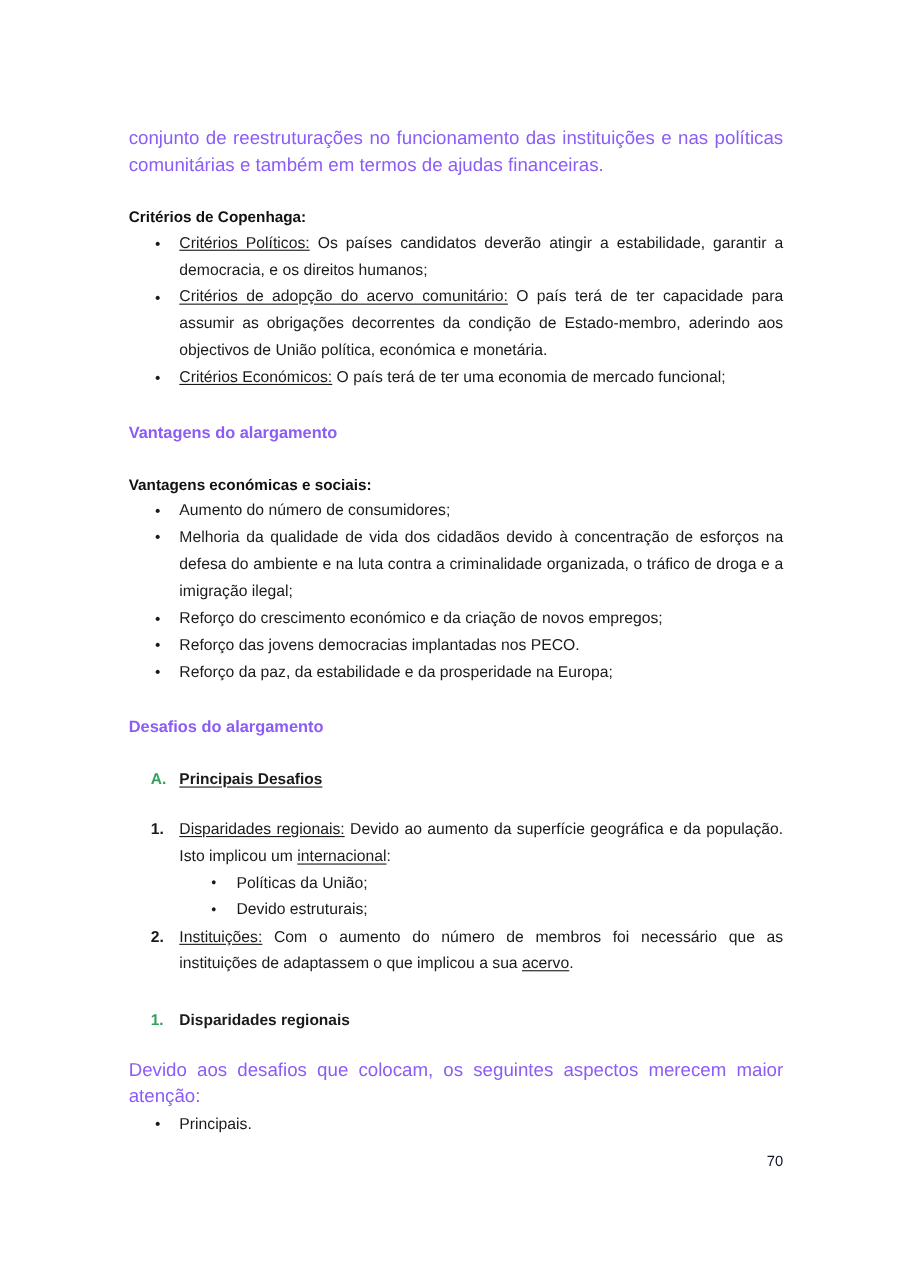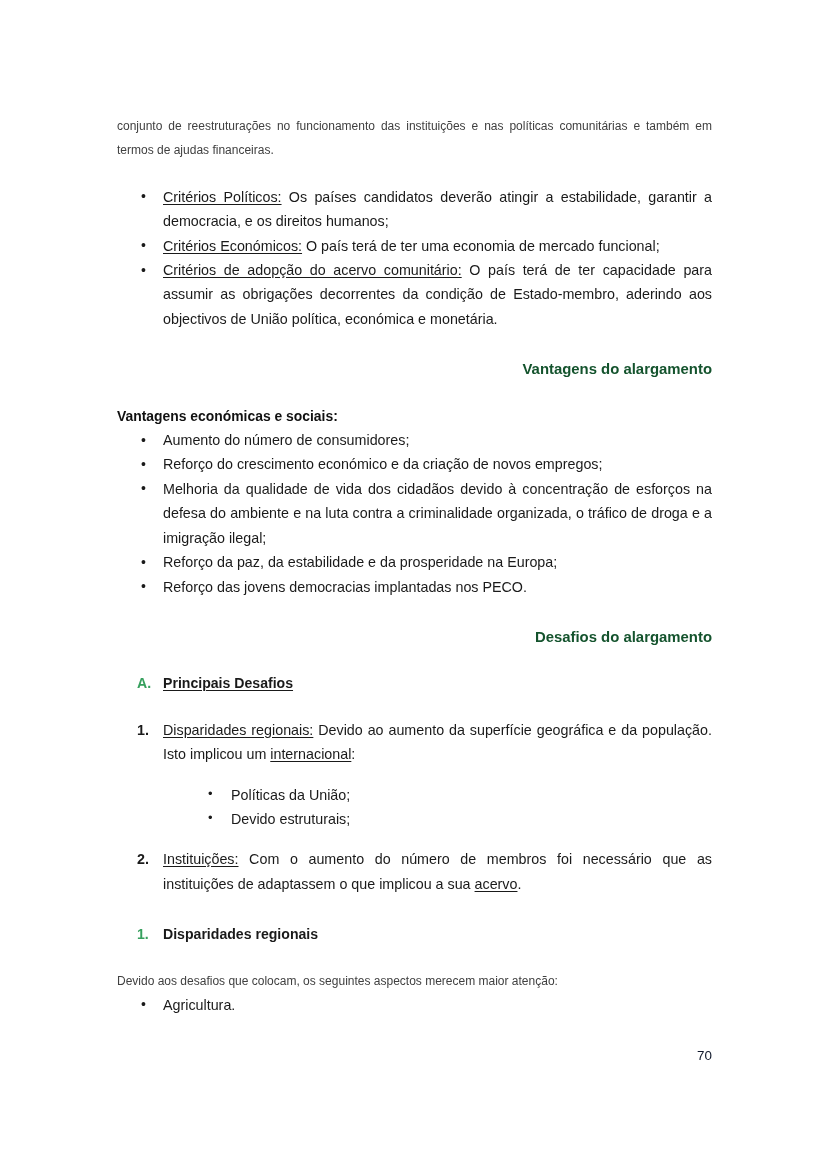--- a/index.html
+++ b/index.html
@@ -19,32 +19,31 @@
     position: absolute;
     left: 117px;
     top: 114px;
     width: 595px;
   }
   p, ul, ol, li, h2, h3 {
     margin: 0;
     padding: 0;
   }
   .para {
-    font-size: 12px;
+    font-size: 17px;
     line-height: 24.4px;
     text-align: justify;
     text-justify: inter-word;
-    color: #404040;
+    color: #8b5cf6;
   }
   .h-big {
     font-size: 14.9px;
     font-weight: bold;
     line-height: 24.4px;
-    color: #14532d;
-    text-align: right;
+    color: #8b5cf6;
   }
   .h-sub {
     font-size: 13.9px;
     font-weight: bold;
     line-height: 24.4px;
     color: #111;
   }
   .u {
     text-decoration: underline;
     text-underline-offset: 1.5px;
@@ -69,21 +68,21 @@
     position: absolute;
     left: 24px;
     top: -0.5px;
     font-size: 14px;
     line-height: 24.4px;
     color: #1a1a1a;
   }
   
   ul.lv2 {
     list-style: none;
-    margin: 16px;
+    margin: 0;
     padding: 0;
   }
   ul.lv2 > li {
     position: relative;
     padding-left: 98px;
     font-size: 14.3px;
     line-height: 24.4px;
     text-align: left;
   }
   ul.lv2 > li::before {
@@ -151,41 +150,42 @@
 </style>
 </head>
 <body>
 
 <div class="page">
 
   <p class="para">conjunto de reestruturações no funcionamento das instituições e nas políticas comunitárias e também em termos de ajudas financeiras.</p>
 
   <div class="spacer-md"></div>
 
+  <h3 class="h-sub">Critérios de Copenhaga:</h3>
 
   <ul class="lv1">
     <li><span class="u">Critérios Políticos:</span><span> Os países candidatos deverão atingir a estabilidade, garantir a democracia, e os direitos humanos;</span></li>
+    <li><span class="u">Critérios de adopção do acervo comunitário:</span><span> O país terá de ter capacidade para assumir as obrigações decorrentes da condição de Estado-membro, aderindo aos objectivos de União política, económica e monetária.</span></li>
     <li><span class="u">Critérios Económicos:</span><span> O país terá de ter uma economia de mercado funcional;</span></li>
-    <li><span class="u">Critérios de adopção do acervo comunitário:</span><span> O país terá de ter capacidade para assumir as obrigações decorrentes da condição de Estado-membro, aderindo aos objectivos de União política, económica e monetária.</span></li>
   </ul>
 
   <div class="spacer-lg"></div>
 
   <h2 class="h-big">Vantagens do alargamento</h2>
 
   <div class="spacer-md"></div>
 
   <h3 class="h-sub">Vantagens económicas e sociais:</h3>
 
   <ul class="lv1">
     <li>Aumento do número de consumidores;</li>
+    <li>Melhoria da qualidade de vida dos cidadãos devido à concentração de esforços na defesa do ambiente e na luta contra a criminalidade organizada, o tráfico de droga e a imigração ilegal;</li>
     <li>Reforço do crescimento económico e da criação de novos empregos;</li>
-    <li>Melhoria da qualidade de vida dos cidadãos devido à concentração de esforços na defesa do ambiente e na luta contra a criminalidade organizada, o tráfico de droga e a imigração ilegal;</li>
+    <li>Reforço das jovens democracias implantadas nos PECO.</li>
     <li>Reforço da paz, da estabilidade e da prosperidade na Europa;</li>
-    <li>Reforço das jovens democracias implantadas nos PECO.</li>
   </ul>
 
   <div class="spacer-lg"></div>
 
   <h2 class="h-big">Desafios do alargamento</h2>
 
   <div class="spacer-md"></div>
 
   <ul class="glist">
     <li><span class="mk" style="color: rgb(55, 160, 94);">A.</span><span class="u">Principais Desafios</span></li>
@@ -210,18 +210,18 @@
 
   <ul class="glist">
     <li><span class="mk" style="color: rgb(55, 160, 94);">1.</span><span>Disparidades regionais</span></li>
   </ul>
 
   <div class="spacer-md"></div>
 
   <p class="para">Devido aos desafios que colocam, os seguintes aspectos merecem maior atenção:</p>
 
   <ul class="lv1">
-    <li>Agricultura.</li>
+    <li>Principais.</li>
   </ul>
 
   <div class="pagenum">70</div>
 
 </div>
 
 </body></html>

